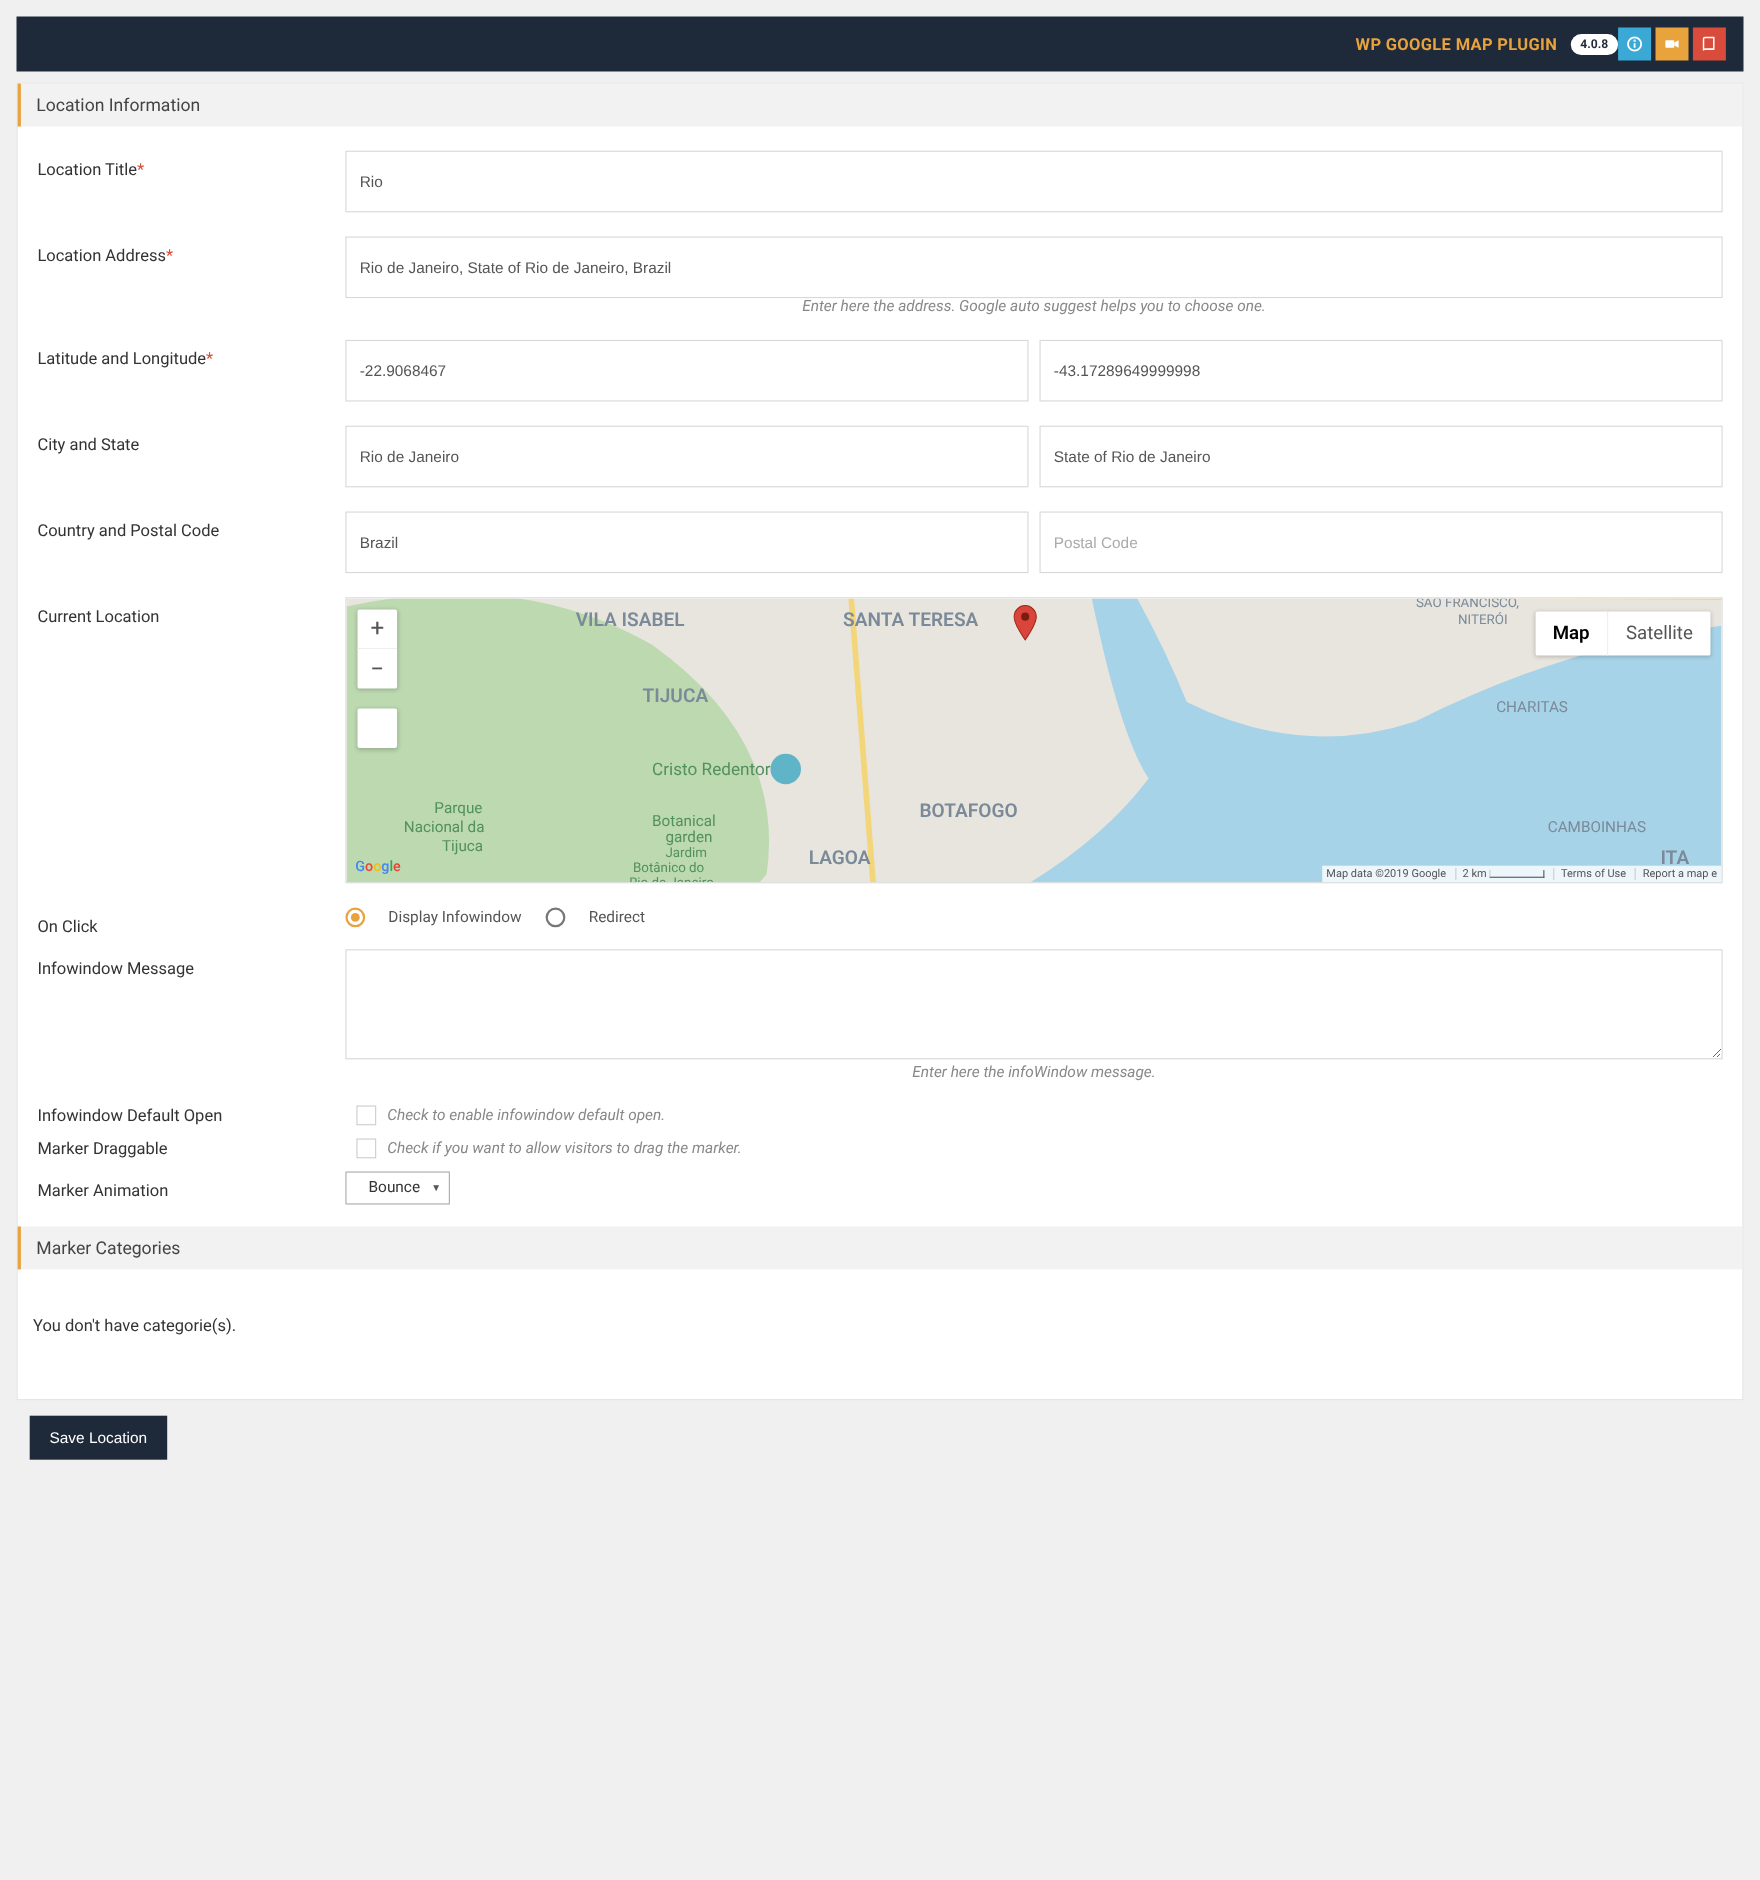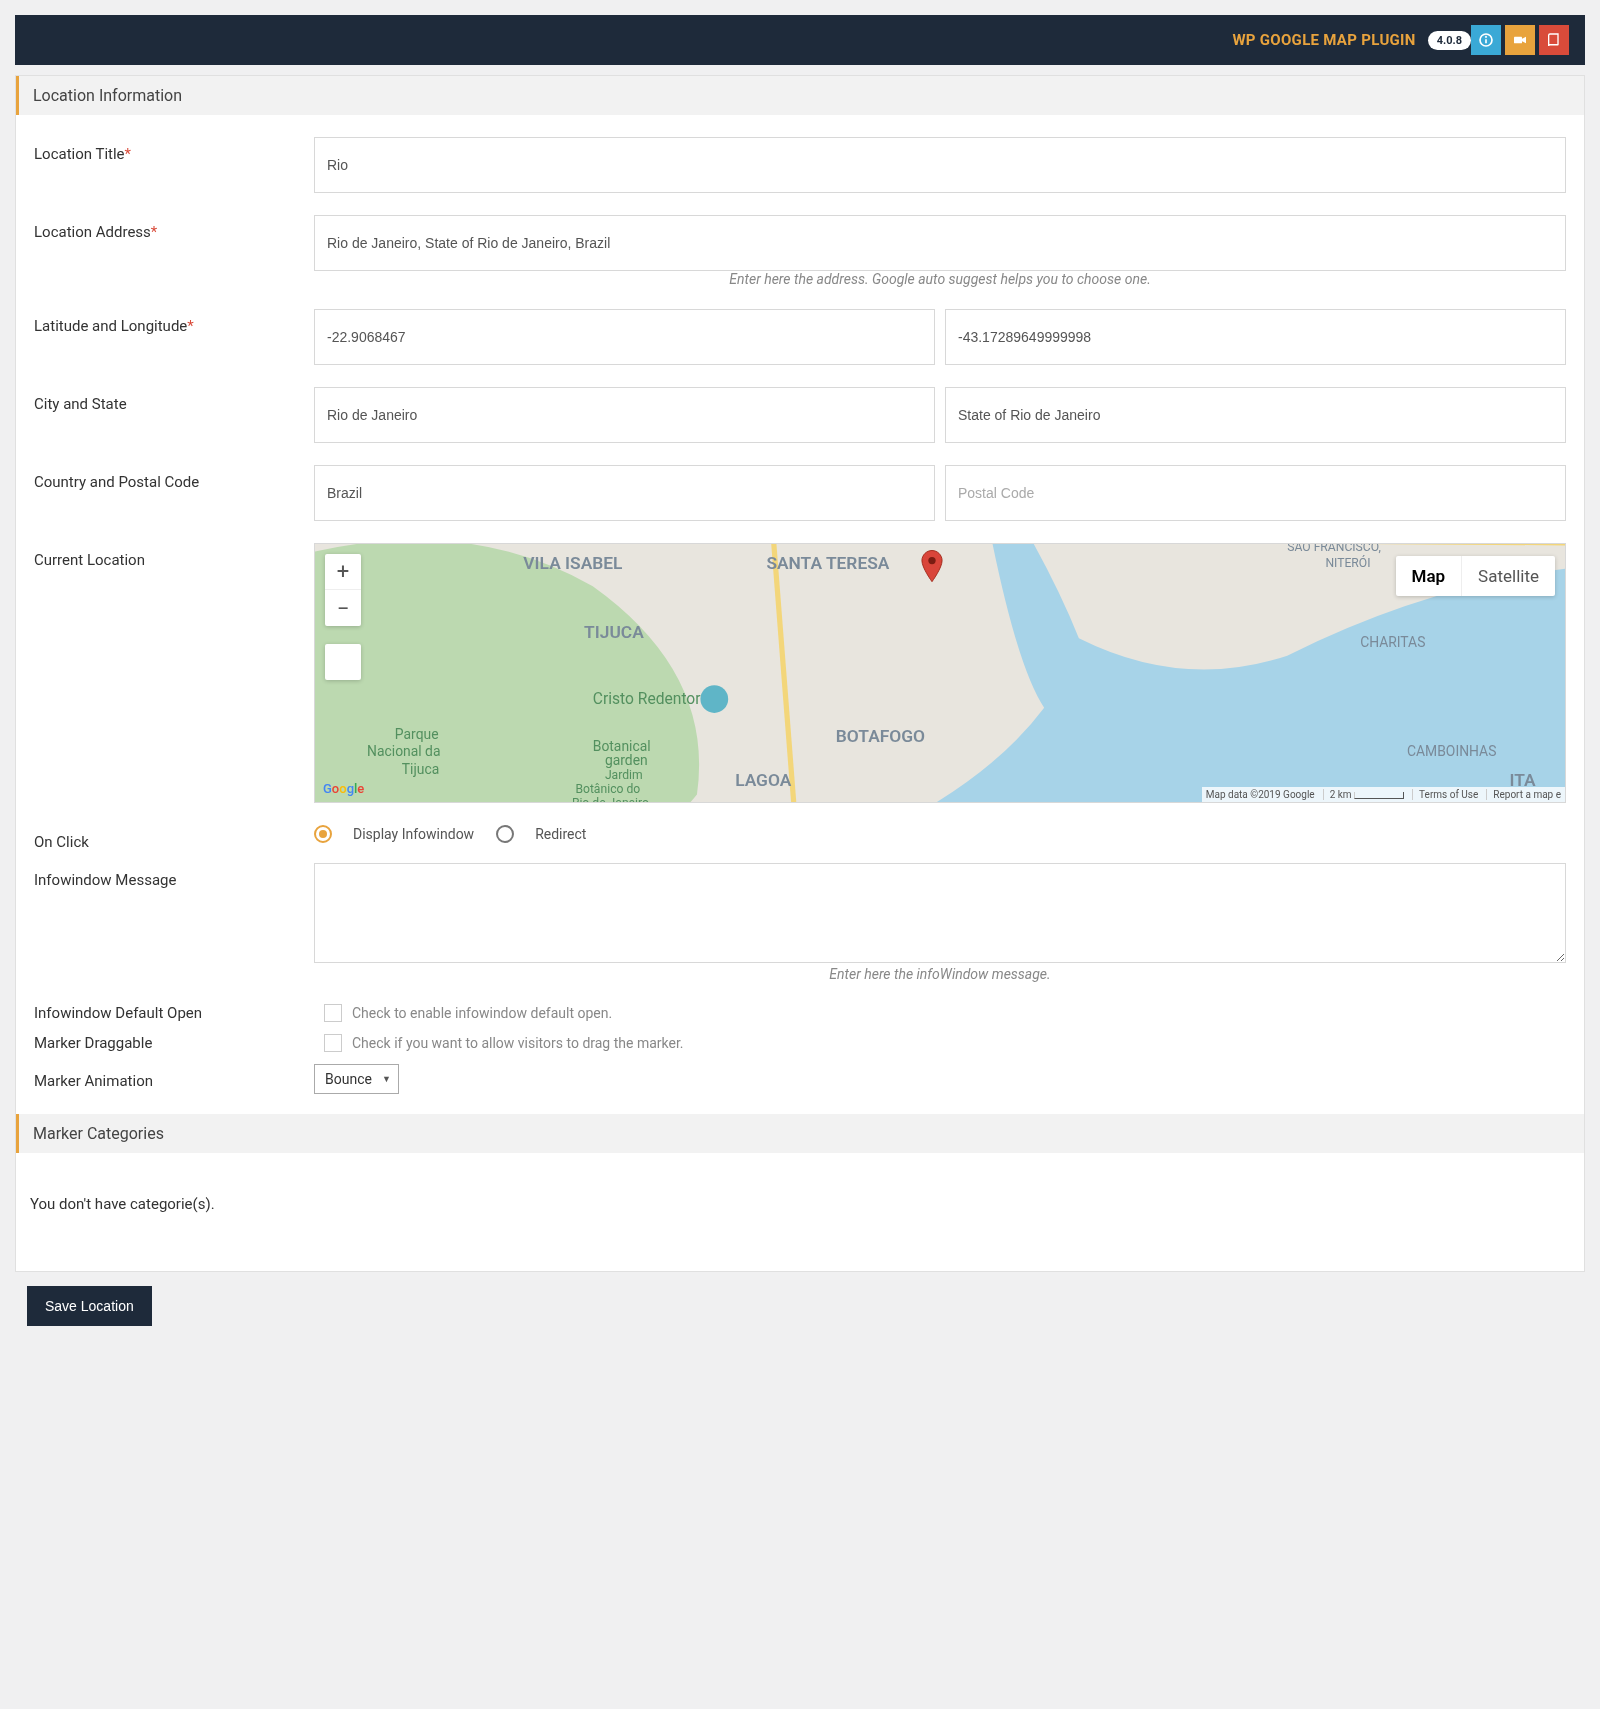--- a/index.html
+++ b/index.html
@@ -47,22 +47,22 @@
 .radio-group { display: flex; gap: 22px; align-items: center; }
 .radio-opt { display: flex; align-items: center; gap: 21px; cursor: pointer; }
 .radio-circle { width: 18px; height: 18px; border: 2px solid #777; border-radius: 50%; display: flex; align-items: center; justify-content: center; }
 .radio-circle.sel { border-color: #e8a33d; }
 .radio-circle.sel::after { content:''; width: 8px; height: 8px; background:#e8a33d; border-radius:50%; }
 .radio-label { font-size: 14px; color: #555; }
 .textarea { width: 100%; border: 1px solid #d8d8d8; min-height: 100px; padding: 10px; font-size: 14px; resize: vertical; }
 .check-row { display: flex; align-items: center; gap: 10px; padding: 0 18px 12px 18px; }
 .check-row .form-label { padding-top: 0; }
 .checkbox { width: 18px; height: 18px; border: 1px solid #ccc; background: #fff; cursor: pointer; }
-.check-text { color: #888; font-size: 14px; }
-.select-ctl { border: 1px solid #aaa; padding: 6px 26px 6px 10px; font-size: 14px; color: #333; background: #fff; position: relative; display: inline-block; cursor: pointer; }
+.check-text { color: #888; font-style: italic; font-size: 14px; }
+.select-ctl { border: 1px solid #aaa; padding: 6px 26px 6px 20px; font-size: 14px; color: #333; background: #fff; position: relative; display: inline-block; cursor: pointer; }
 .select-ctl::after { content: '▼'; position: absolute; right: 7px; top: 50%; transform: translateY(-50%); font-size: 9px; color: #555; }
 .no-cat { padding: 20px 14px 40px 14px; font-size: 15px; color: #333; }
 .save-btn { background: #1e2a3a; color: #fff; border: none; padding: 12px 18px; font-size: 14px; cursor: pointer; margin: 14px 0 0 12px; }
 </style>
 </head>
 <body>
 
 <div class="page">
   <div class="header-bar">
     <div class="header-left">

